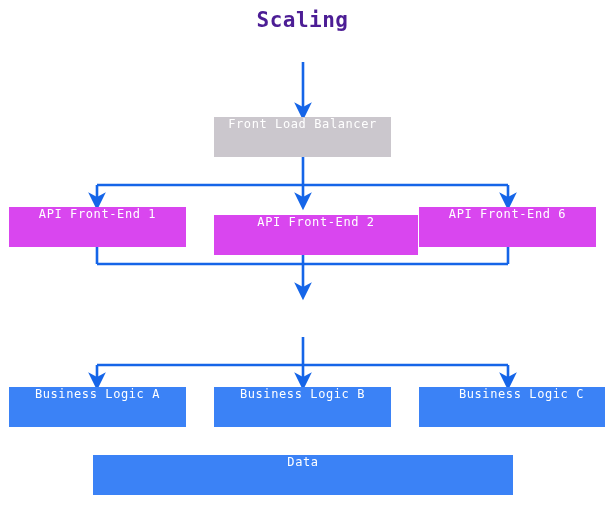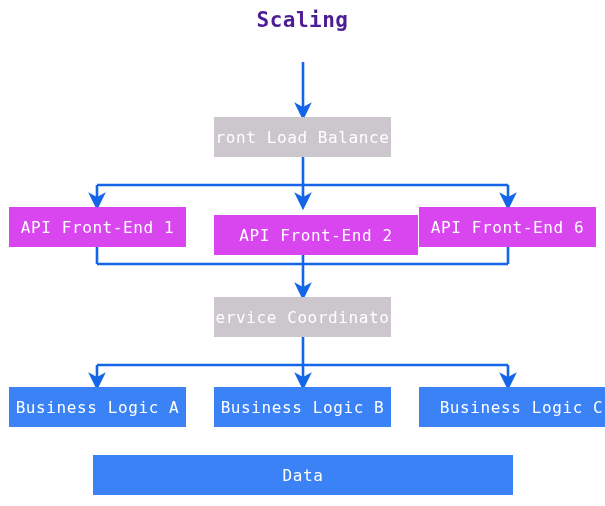--- a/index.html
+++ b/index.html
@@ -22,25 +22,25 @@
     left: 0;
     top: 0;
     width: 605px;
     height: 506px;
     pointer-events: none;
   }
   .node {
     position: absolute;
     box-sizing: border-box;
     display: flex;
-    align-items: center;
+    align-items: flex-start;
     justify-content: center;
     color: #ffffff;
     font-family: "DejaVu Sans Mono", "Liberation Mono", monospace;
-    font-size: 16px;
+    font-size: 12px;
     letter-spacing: 0.6px;
     white-space: nowrap;
     z-index: 2;
   }
   .node-gray   { background: #cbc7cd; }
   .node-cyan   { background: #d946ef; }
   .node-peach  { background: #3b82f6; }
 
   #diagram-title {
     position: absolute;
@@ -100,23 +100,20 @@
   </div>
 
   <div class="node node-cyan" style="left:214px; top:207px; width:204px; height:40px;margin-top:8px;">
     <span>API Front-End 2</span>
   </div>
 
   <div class="node node-cyan" style="left:419px; top:207px; width:177px; height:40px;">
     <span>API Front-End 6</span>
   </div>
 
-  <div class="node node-gray" style="left:214px; top:297px; width:177px; height:40px;">
-    <span>Service Coordinator</span>
-  </div>
 
   <div class="node node-peach" style="left:9px; top:387px; width:177px; height:40px;">
     <span>Business Logic A</span>
   </div>
 
   <div class="node node-peach" style="left:214px; top:387px; width:177px; height:40px;">
     <span>Business Logic B</span>
   </div>
 
   <div class="node node-peach" style="left:419px; top:387px; width:205px; height:40px;">

